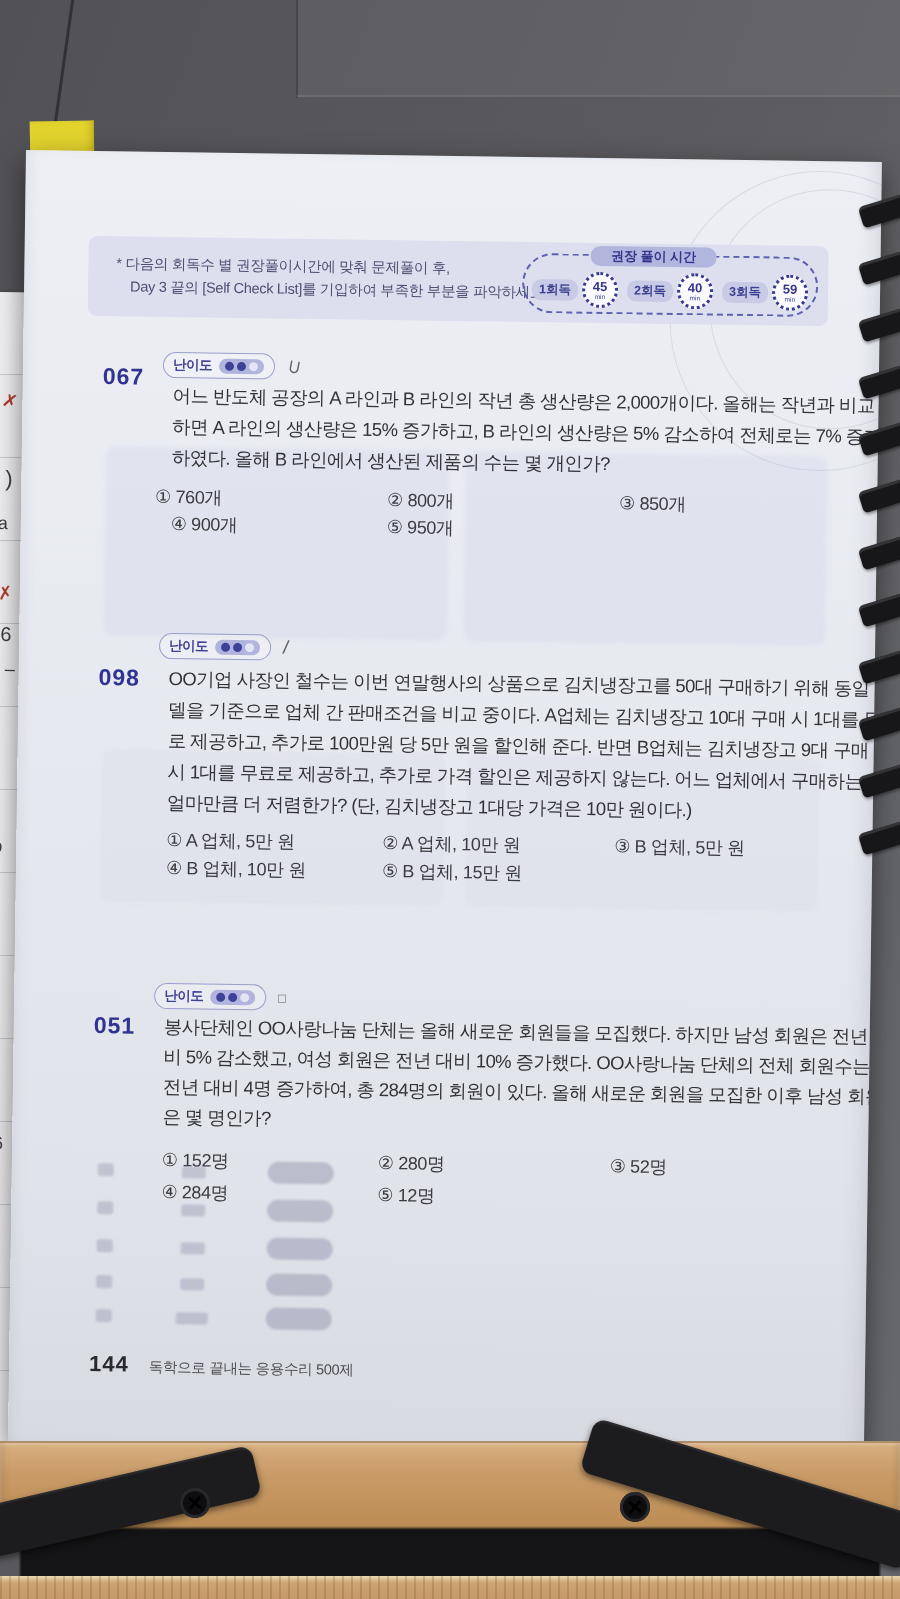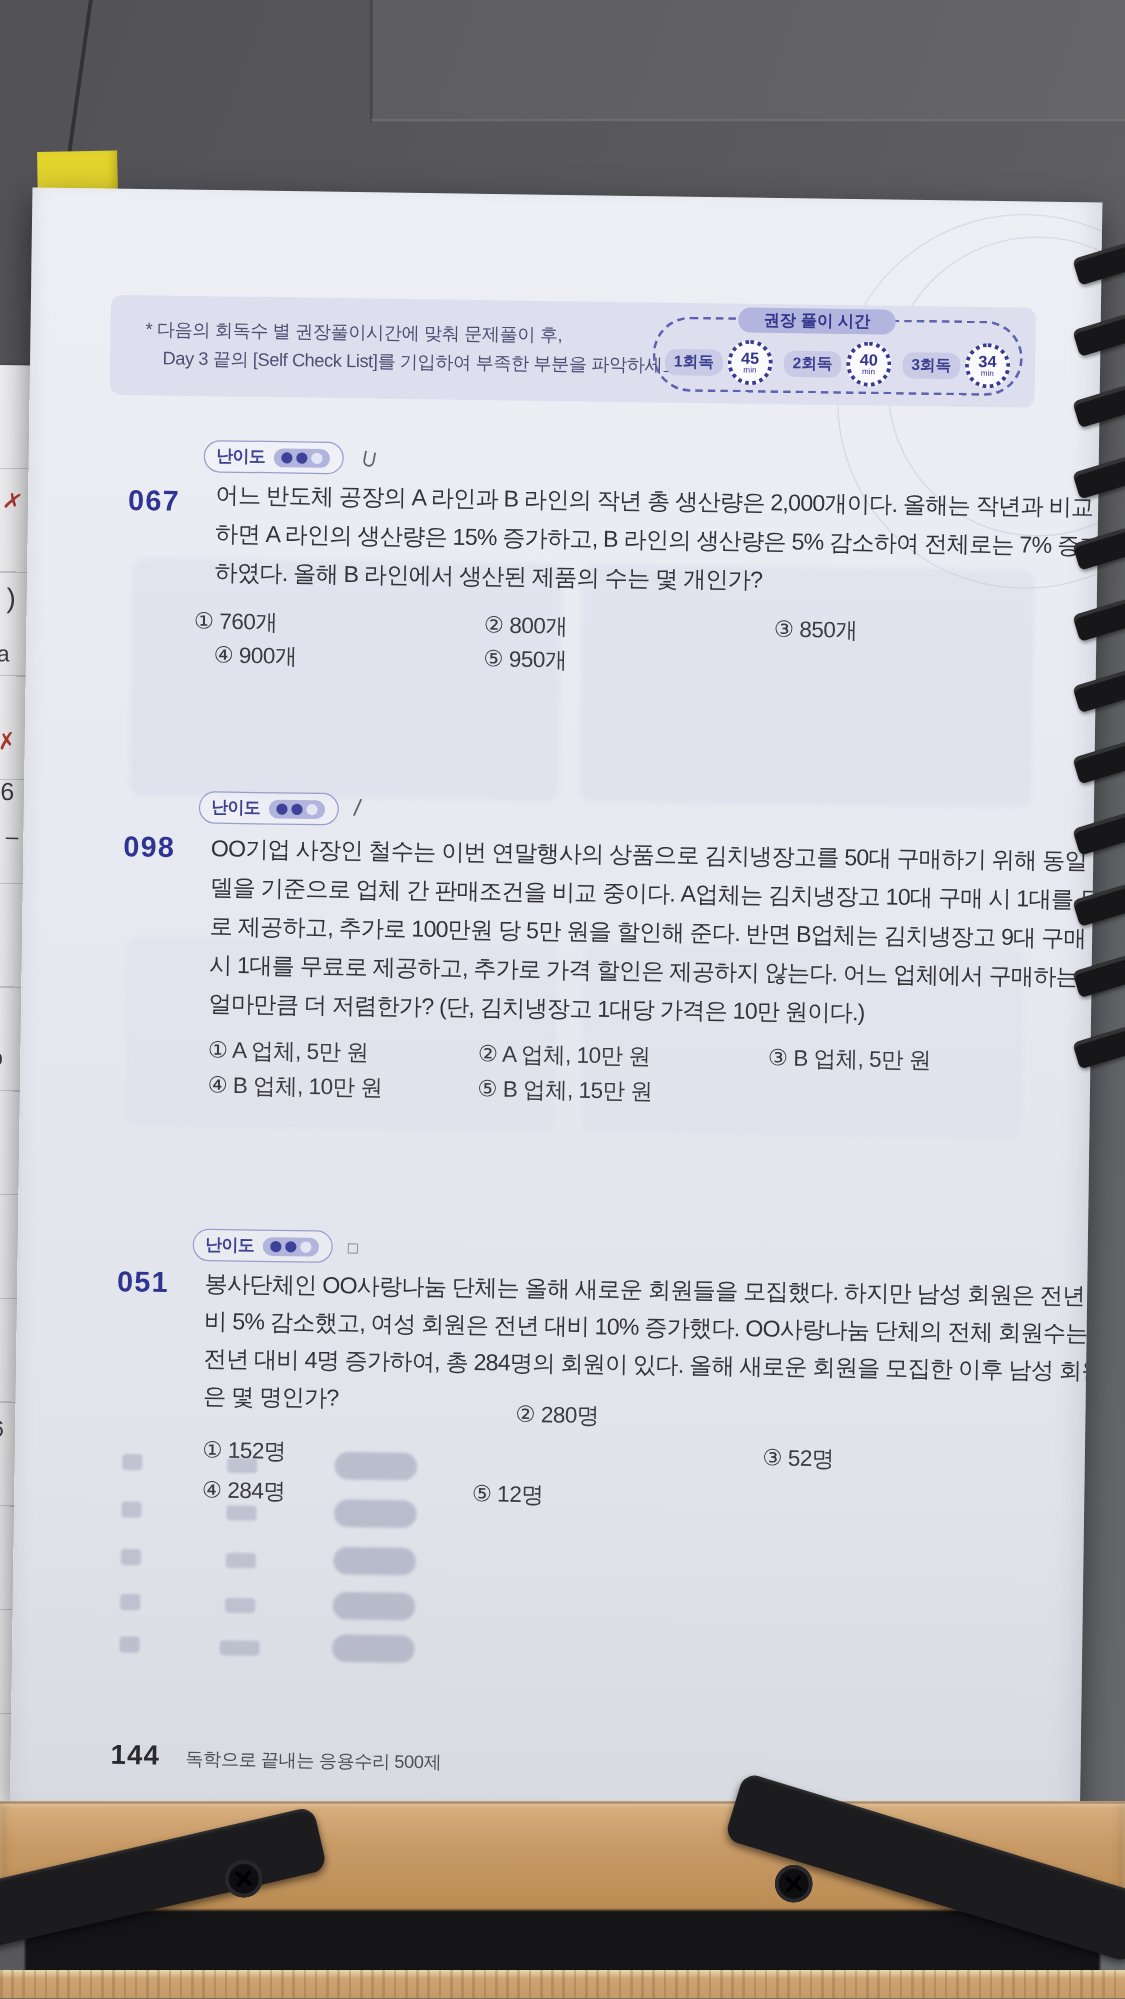--- a/index.html
+++ b/index.html
@@ -67,21 +67,21 @@
   .dot-light{background:#e4e5f4;}
   .hmark{font-size:19px;color:#626266;}
 
   
   .pnum{font-size:23px;font-weight:bold;color:#2f3392;letter-spacing:1px;}
   .pline{position:absolute;left:150px;width:680px;font-size:18.5px;color:#323237;
          letter-spacing:-.6px;white-space:nowrap;font-weight:500;}
   .choice{position:absolute;font-size:18px;color:#3a3a3f;letter-spacing:-.4px;white-space:nowrap;}
 
   
-  .pgnum{font-size:22px;font-weight:bold;color:#2a2a2e;letter-spacing:1px;margin-top:40px;}
+  .pgnum{font-size:22px;font-weight:bold;color:#2a2a2e;letter-spacing:1px;}
   .btitle{font-size:14.5px;color:#4e4e55;letter-spacing:-.3px;}
 
   
   .coil{position:absolute;right:-8px;width:48px;height:22px;background:#17171a;border-radius:5px;
         transform:rotate(-17deg);box-shadow:inset 0 3px 0 rgba(255,255,255,.12), 0 2px 3px rgba(0,0,0,.4);}
 
   
   .stack{left:34px;top:1424px;width:822px;height:24px;background:#f0f1f3;z-index:3;
          transform:rotate(.35deg);border-radius:0 0 8px 8px;box-shadow:0 2px 3px rgba(0,0,0,.2);}
   .wood{left:0;top:1441px;width:900px;height:100px;z-index:4;
@@ -155,38 +155,38 @@
       <div class="tg">
         <span class="tg-label">2회독</span>
         <span class="clock">
           <span class="mm">40</span>
           <span class="un">min</span>
         </span>
       </div>
       <div class="tg">
         <span class="tg-label">3회독</span>
         <span class="clock">
-          <span class="mm">34</span>
+          <span class="mm">59</span>
           <span class="un">min</span>
         </span>
       </div>
     </div>
 
     <div class="abs" style="left:140px;top:200px;display:flex;align-items:center;gap:12px;">
       <div class="badge">
         <span class="badge-label">난이도</span>
         <span class="dots">
             <span class="dot dot-filled"></span>
             <span class="dot dot-filled"></span>
             <span class="dot dot-light"></span>
           </span>
       </div>
       <span class="hmark" style="transform:rotate(100deg);">⊃</span>
     </div>
-    <div class="abs pnum" style="left:80px;top:236px;">067</div>
+    <div class="abs pnum" style="left:80px;top:212px;">067</div>
     <div class="pline" style="top:231px;">어느 반도체 공장의 A 라인과 B 라인의 작년 총 생산량은 2,000개이다. 올해는 작년과 비교</div>
     <div class="pline" style="top:262px;">하면 A 라인의 생산량은 15% 증가하고, B 라인의 생산량은 5% 감소하여 전체로는 7% 증가</div>
     <div class="pline" style="top:293px;">하였다. 올해 B 라인에서 생산된 제품의 수는 몇 개인가?</div>
     <div class="choice" style="left:134px;top:333px;">① 760개</div>
     <div class="choice" style="left:366px;top:333px;">② 800개</div>
     <div class="choice" style="left:598px;top:333px;">③ 850개</div>
     <div class="choice" style="left:150px;top:360px;">④ 900개</div>
     <div class="choice" style="left:366px;top:360px;">⑤ 950개</div>
 
     <div class="abs" style="left:140px;top:481px;display:flex;align-items:center;gap:12px;">
@@ -222,21 +222,21 @@
           </span>
       </div>
       <span class="hmark" style="font-size:13px;">□</span>
     </div>
     <div class="abs pnum" style="left:80px;top:861px;">051</div>
     <div class="pline" style="top:862px;">봉사단체인 OO사랑나눔 단체는 올해 새로운 회원들을 모집했다. 하지만 남성 회원은 전년 대</div>
     <div class="pline" style="top:892px;">비 5% 감소했고, 여성 회원은 전년 대비 10% 증가했다. OO사랑나눔 단체의 전체 회원수는</div>
     <div class="pline" style="top:922px;">전년 대비 4명 증가하여, 총 284명의 회원이 있다. 올해 새로운 회원을 모집한 이후 남성 회원</div>
     <div class="pline" style="top:952px;">은 몇 명인가?</div>
     <div class="choice" style="left:150px;top:996px;text-align:right;">① 152명</div>
-    <div class="choice" style="left:366px;top:964px;margin-left:34px;">② 280명</div>
+    <div class="choice" style="left:366px;top:996px;">② 280명</div>
     <div class="choice" style="left:598px;top:996px;">③ 52명</div>
     <div class="choice" style="left:150px;top:1028px;">④ 284명</div>
     <div class="choice" style="left:366px;top:1028px;">⑤ 12명</div>
 
     <div class="abs" style="left:78px;top:1008px;width:246px;height:170px;">
       <div class="abs g-bit" style="left:8px;top:4px;width:16px;height:13px;"></div>
       <div class="abs g-bit" style="left:92px;top:6px;width:24px;height:12px;"></div>
       <div class="abs g-oval" style="left:178px;top:0px;width:66px;height:22px;"></div>
       <div class="abs g-bit" style="left:8px;top:42px;width:16px;height:13px;"></div>
       <div class="abs g-bit" style="left:92px;top:44px;width:24px;height:12px;"></div>

